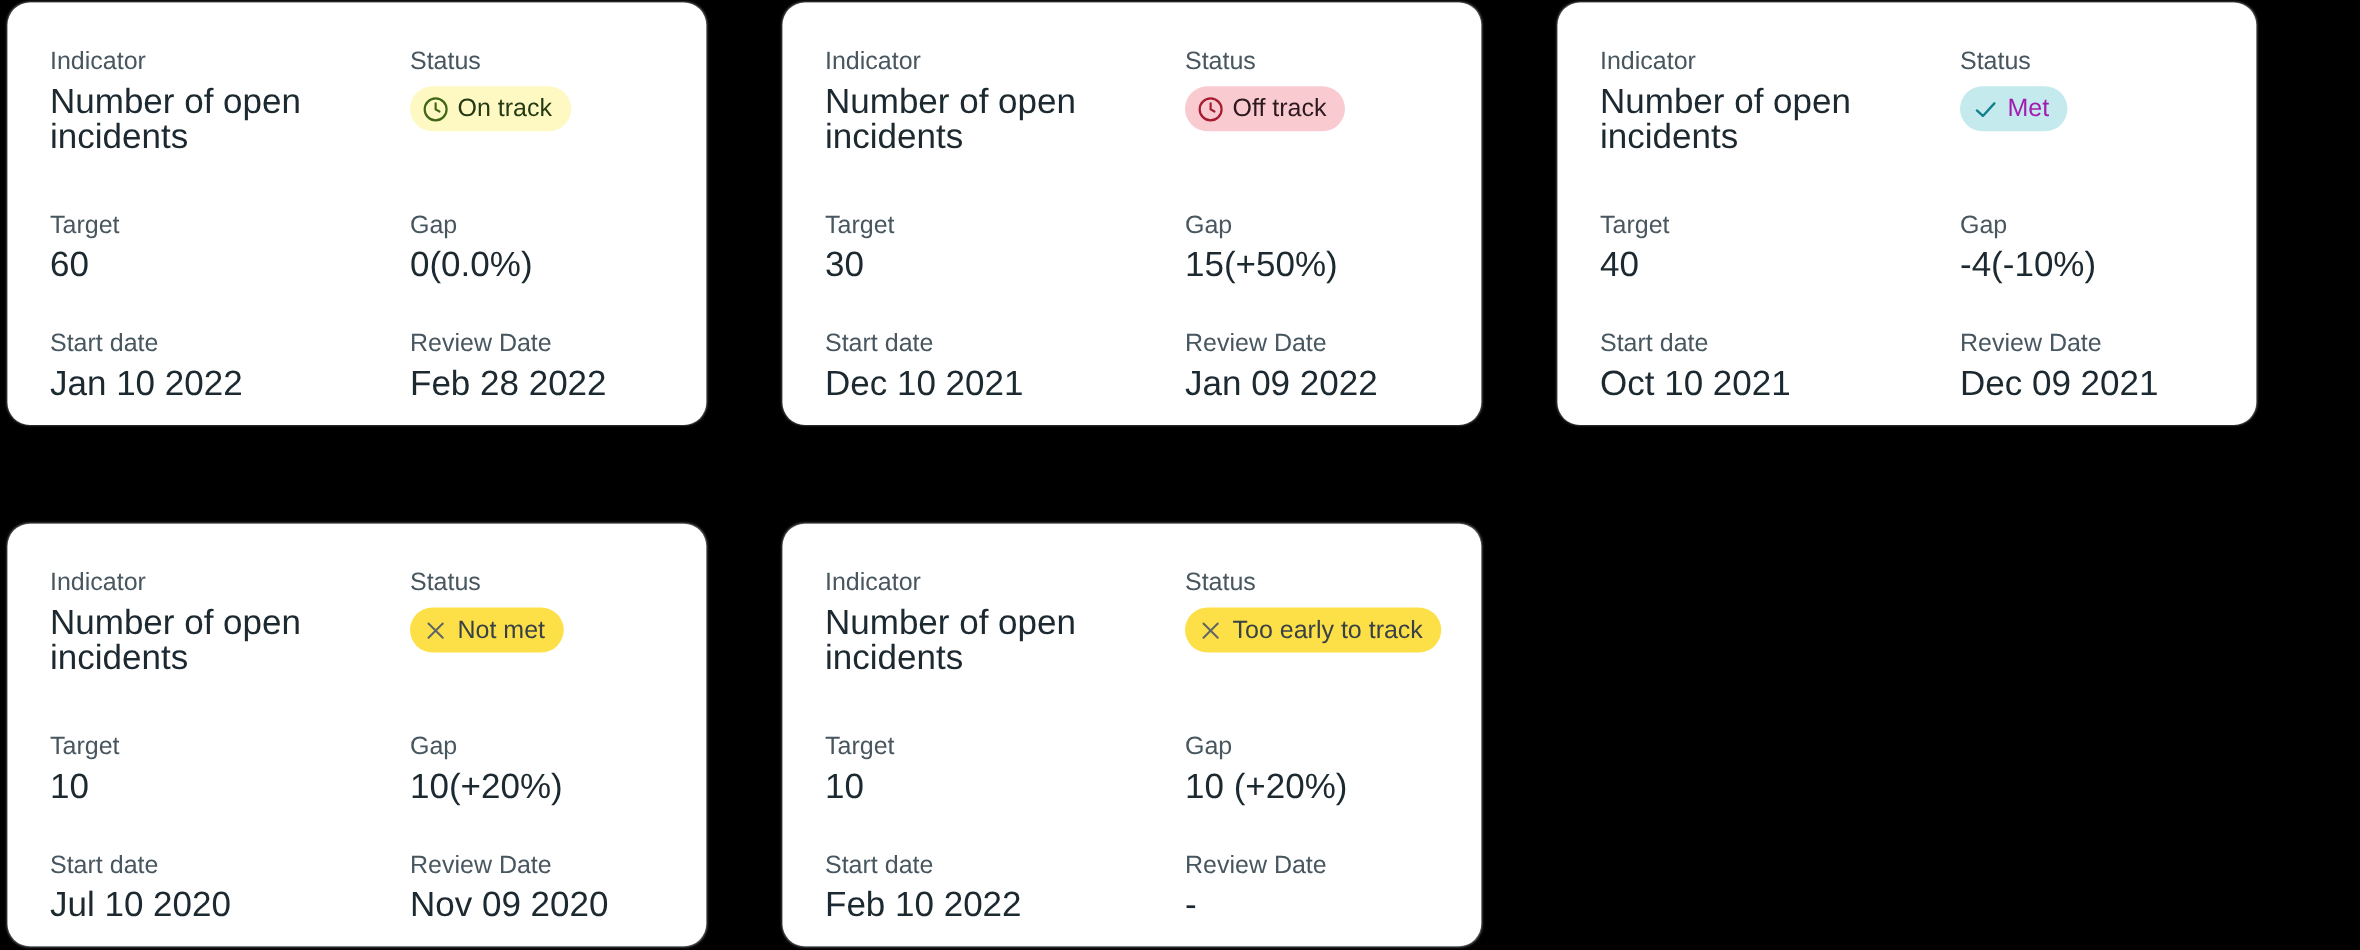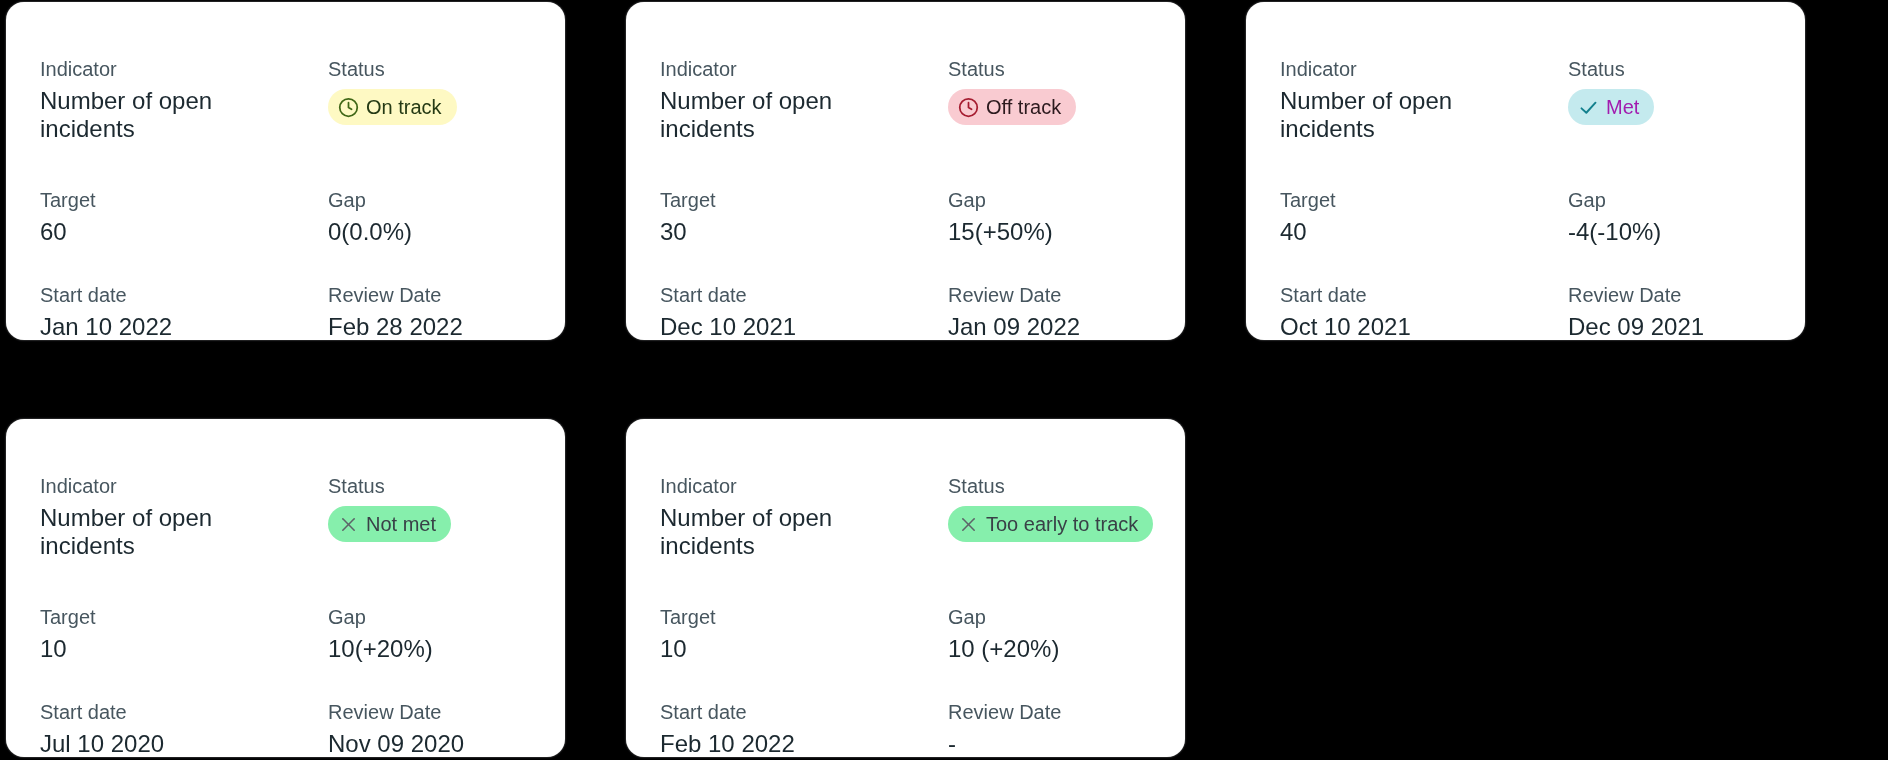--- a/index.html
+++ b/index.html
@@ -13,31 +13,31 @@
   .row { display: flex; gap: 61px; }
   .row + .row { margin-top: 79px; }
   .card {
     width: 559px; height: 338px;
     background: #ffffff;
     border-radius: 18px;
     box-shadow: 0 0 2px rgba(230,232,235,0.55), 0 3px 8px rgba(0,0,0,0.55);
     display: grid;
     grid-template-columns: 288px 1fr;
     grid-template-rows: 131px 95px auto;
-    padding: 54px 28px 0 34px;
+    padding: 34px 28px 0 34px;
     align-content: start;
   }
   .label {
     font-size: 20px;
     line-height: 26px;
     color: #47565f;
     margin-bottom: 5px;
   }
   .value {
-    font-size: 24px;
+    font-size: 28px;
     line-height: 28px;
     color: #1c2930;
   }
   .indicator-value { max-width: 230px; }
   .badge {
     display: inline-flex;
     align-items: center;
     gap: 7px;
     height: 36px;
     padding: 0 15px 0 10px;
@@ -47,21 +47,21 @@
     white-space: nowrap;
   }
   .badge .bicon { display: inline-flex; width: 21px; height: 21px; }
   .badge .bicon svg { width: 21px; height: 21px; }
   .badge.on-track  { background: #fef9c3; color: #253a14; }
   .badge.on-track  .bicon { color: #406716; }
   .badge.off-track { background: #f9cbd1; color: #2c1a1e; }
   .badge.off-track .bicon { color: #a51c30; }
   .badge.met       { background: #c4eaee; color: #a21caf; }
   .badge.met       .bicon { color: #12808d; }
-  .badge.neutral   { background: #86efac; color: #394147; }
+  .badge.neutral   { background: #fde047; color: #394147; }
   .badge.neutral   .bicon { color: #5d6468; }
 </style>
 </head>
 <body>
 
 <div class="board">
 
   <div class="row">
 
     <div class="card">

